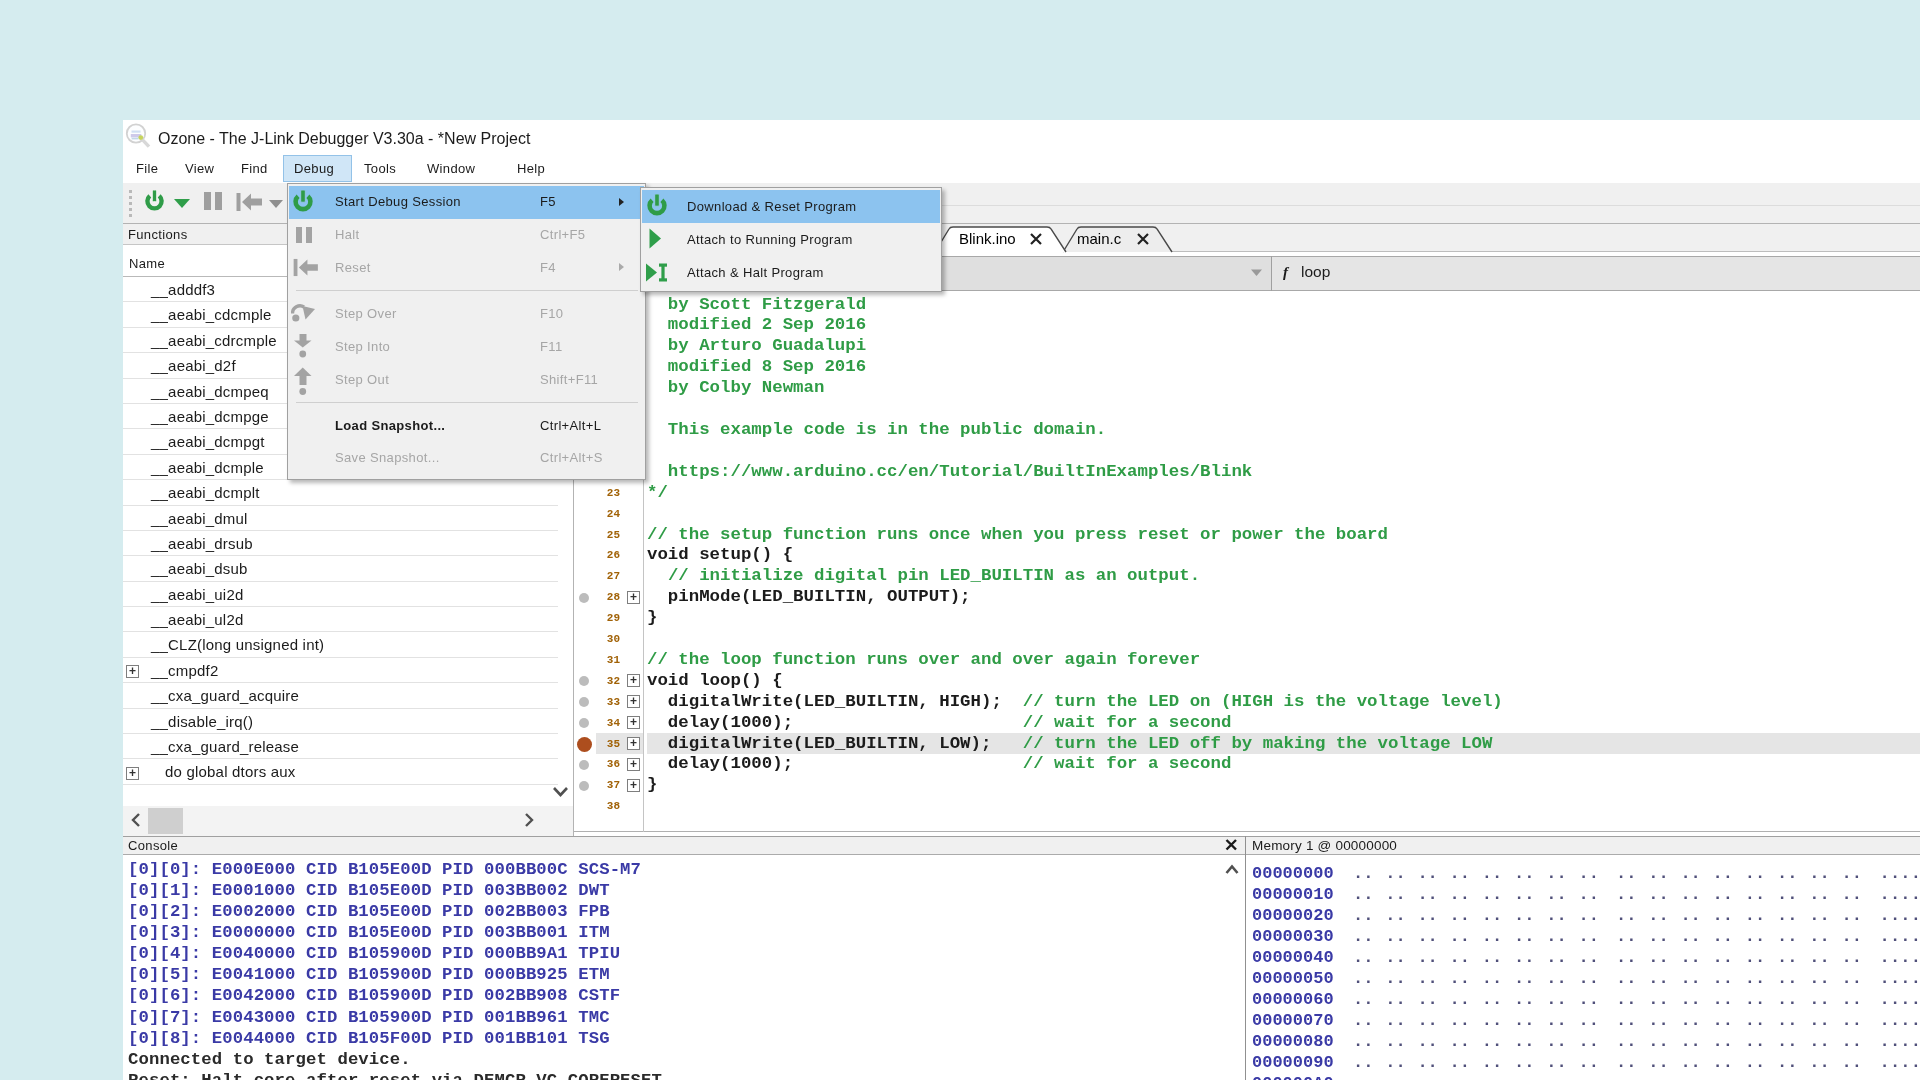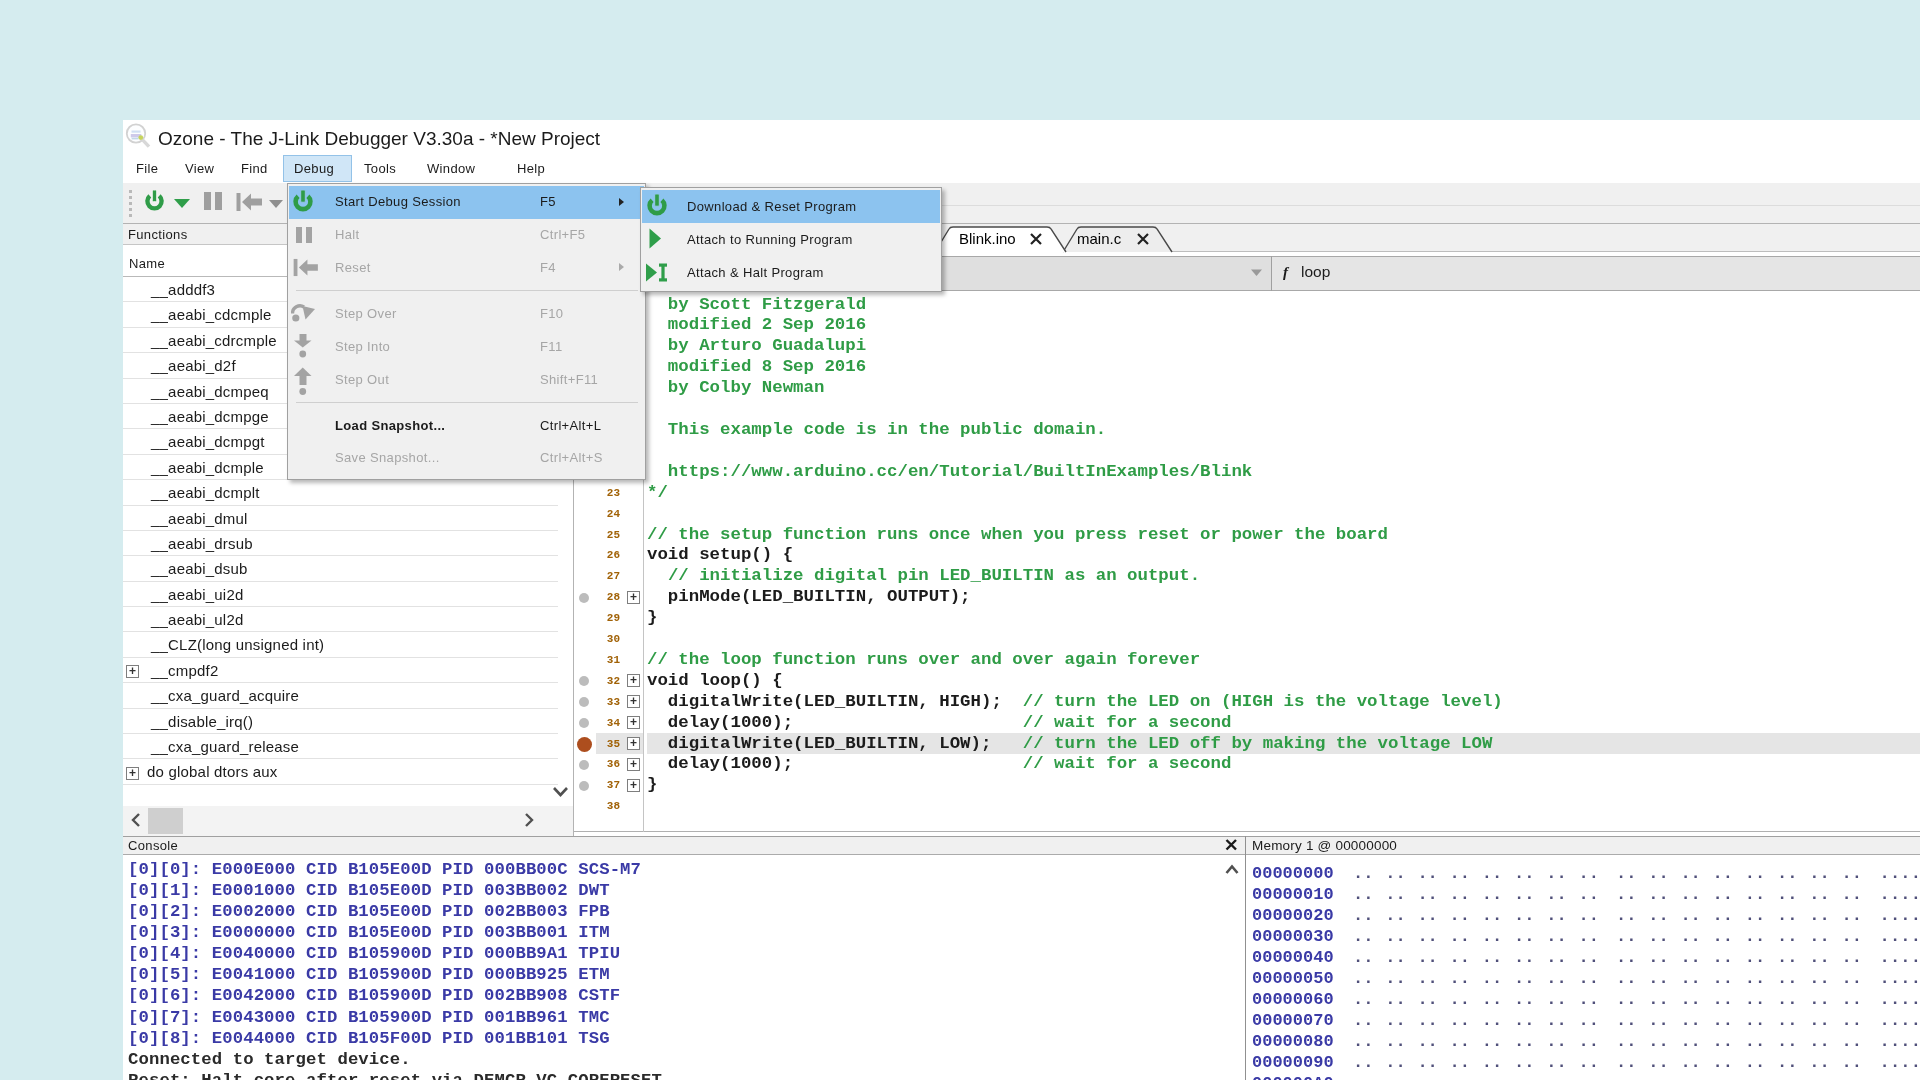--- a/index.html
+++ b/index.html
@@ -16,21 +16,21 @@
 <div class="a" style="left:123px;top:120px;width:1797px;height:960px;background:#fff"></div>
 
 <svg class="a" style="left:124px;top:123px" width="27" height="27" viewBox="0 0 27 27">
 <circle cx="12" cy="10.5" r="9.2" fill="#fdfeff" stroke="#d2d2d2" stroke-width="1.8"></circle>
 <rect x="7.5" y="7.5" width="9" height="2.2" fill="#ccdcf2" opacity="0.9"></rect>
 <rect x="6.8" y="11" width="10.5" height="3.4" fill="#c9c4e8" opacity="0.9"></rect>
 <rect x="7.6" y="14.8" width="7" height="1.6" fill="#bcd4e6" opacity="0.9"></rect>
 <circle cx="16.8" cy="14.6" r="2.4" fill="#c6d45c"></circle>
 <line x1="18.6" y1="16.8" x2="25" y2="23.6" stroke="#d8d8d8" stroke-width="3.4"></line>
 </svg>
-<div class="t" style="left:158px;top:128px;font-size:19px;line-height:22px">Ozone - The J-Link Debugger V3.30a - *New Project</div>
+<div class="t" style="left:158px;top:128px;font-size:16px;line-height:22px">Ozone - The J-Link Debugger V3.30a - *New Project</div>
 
 <div class="a" style="left:283px;top:155px;width:69px;height:27px;background:#d0e6f7;border:1px solid #93c2e8"></div>
 <div class="t m" style="left:136px;top:159px">File</div>
 <div class="t m" style="left:185px;top:159px">View</div>
 <div class="t m" style="left:241px;top:159px">Find</div>
 <div class="t m" style="left:294px;top:159px">Debug</div>
 <div class="t m" style="left:364px;top:159px">Tools</div>
 <div class="t m" style="left:427px;top:159px">Window</div>
 <div class="t m" style="left:517px;top:159px">Help</div>
 
@@ -67,21 +67,21 @@
 <div class="fr">__aeabi_dmul</div>
 <div class="fr">__aeabi_drsub</div>
 <div class="fr">__aeabi_dsub</div>
 <div class="fr">__aeabi_ui2d</div>
 <div class="fr">__aeabi_ul2d</div>
 <div class="fr">__CLZ(long unsigned int)</div>
 <div class="fr">__cmpdf2</div>
 <div class="fr">__cxa_guard_acquire</div>
 <div class="fr">__disable_irq()</div>
 <div class="fr">__cxa_guard_release</div>
-<div class="fr" style="padding-left:24px">do global dtors aux</div>
+<div class="fr" style="padding-left:42px">do global dtors aux</div>
 </div>
 <div class="fold" style="left:126px;top:665px">+</div>
 <div class="fold" style="left:126px;top:767px">+</div>
 
 <svg class="a" style="left:551px;top:786px" width="19" height="13" viewBox="0 0 19 13">
 <path d="M3 2 L9.5 9 L16 2" fill="none" stroke="#505050" stroke-width="2.6"></path>
 </svg>
 
 <div class="a" style="left:123px;top:806px;width:450px;height:30px;background:#f3f3f3"></div>
 <svg class="a" style="left:130px;top:812px" width="13" height="16" viewBox="0 0 13 16">

